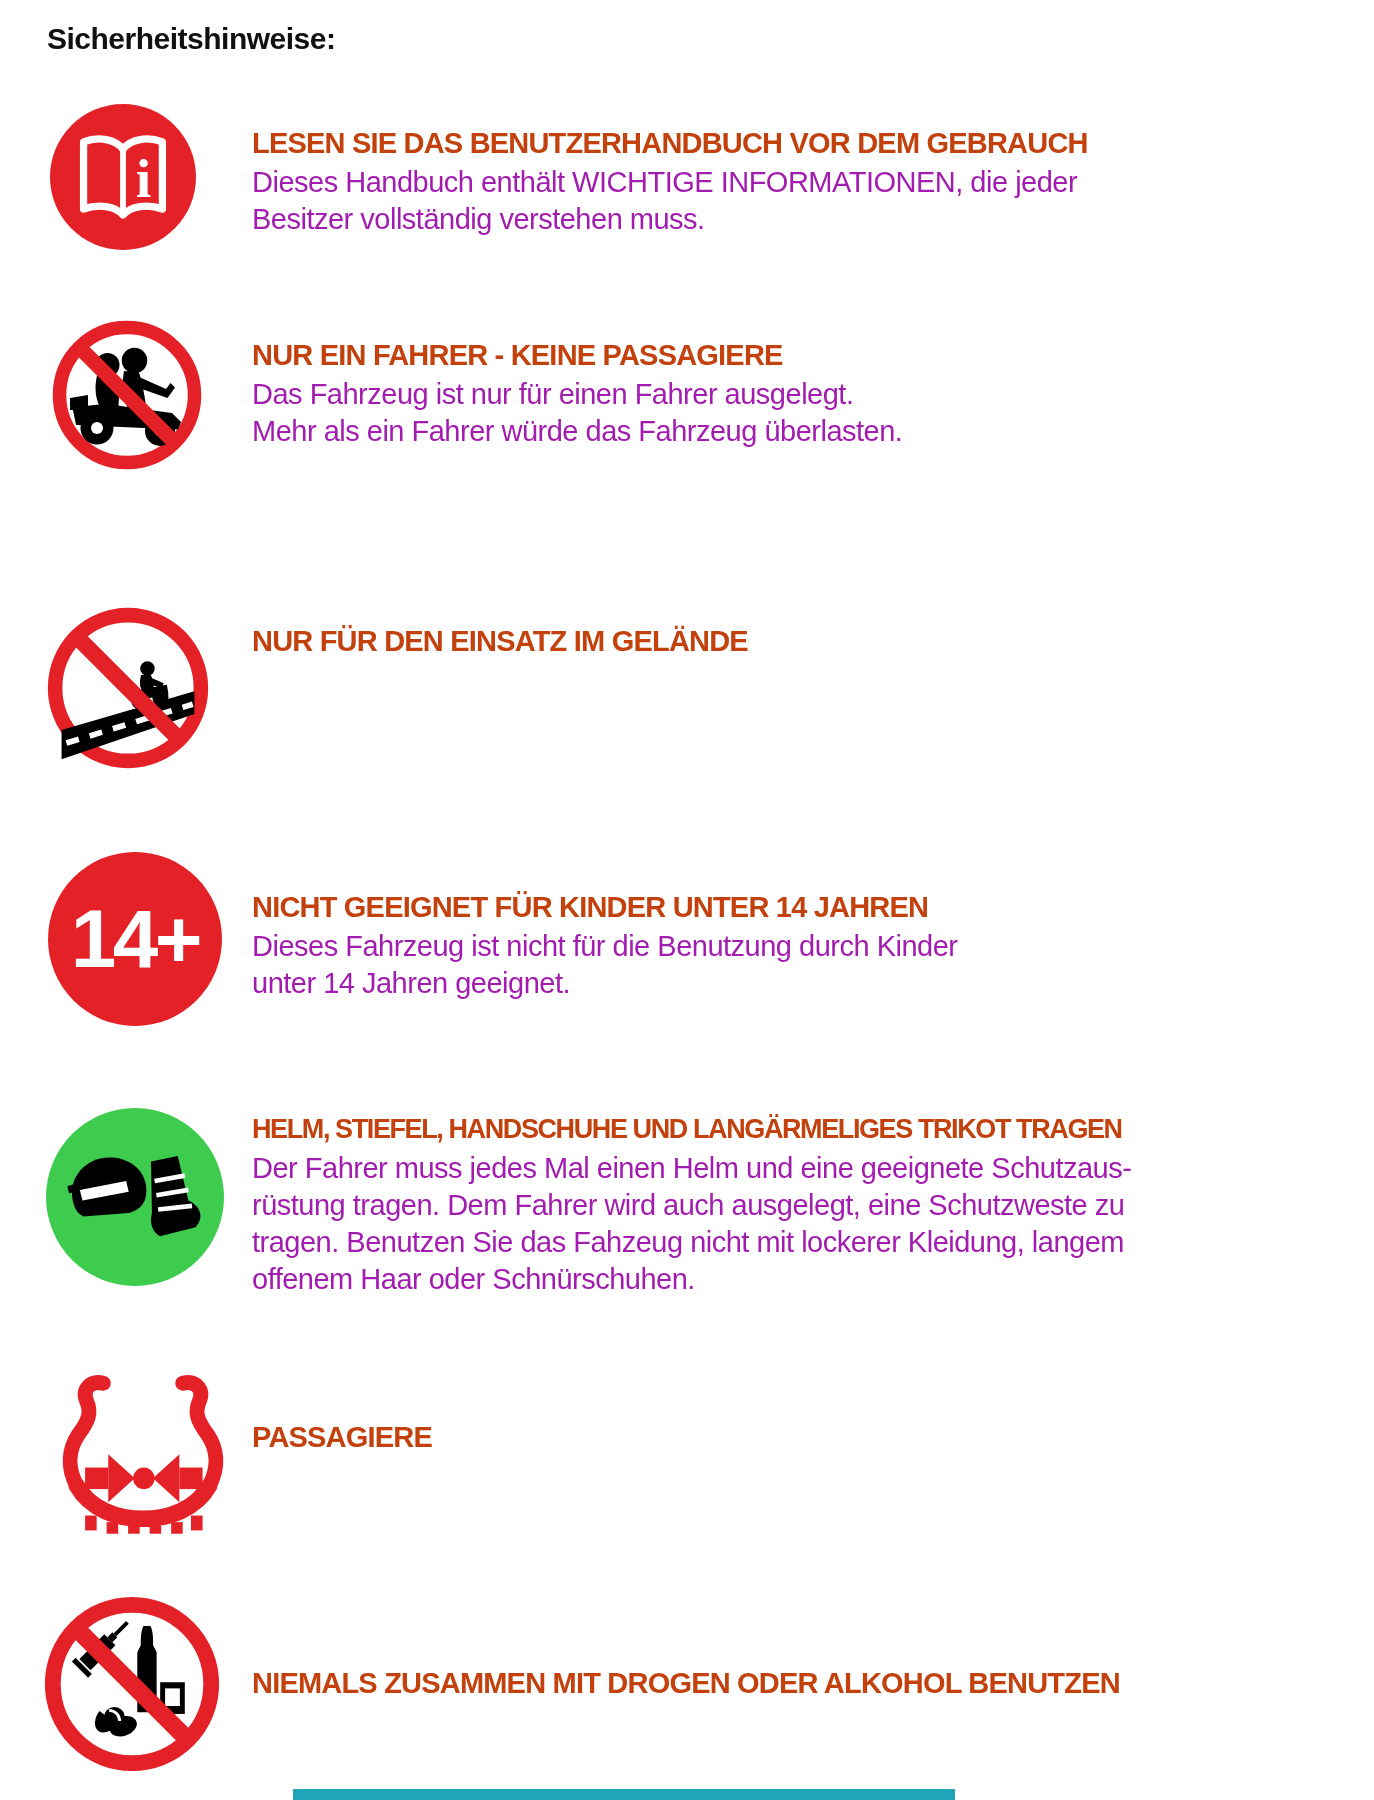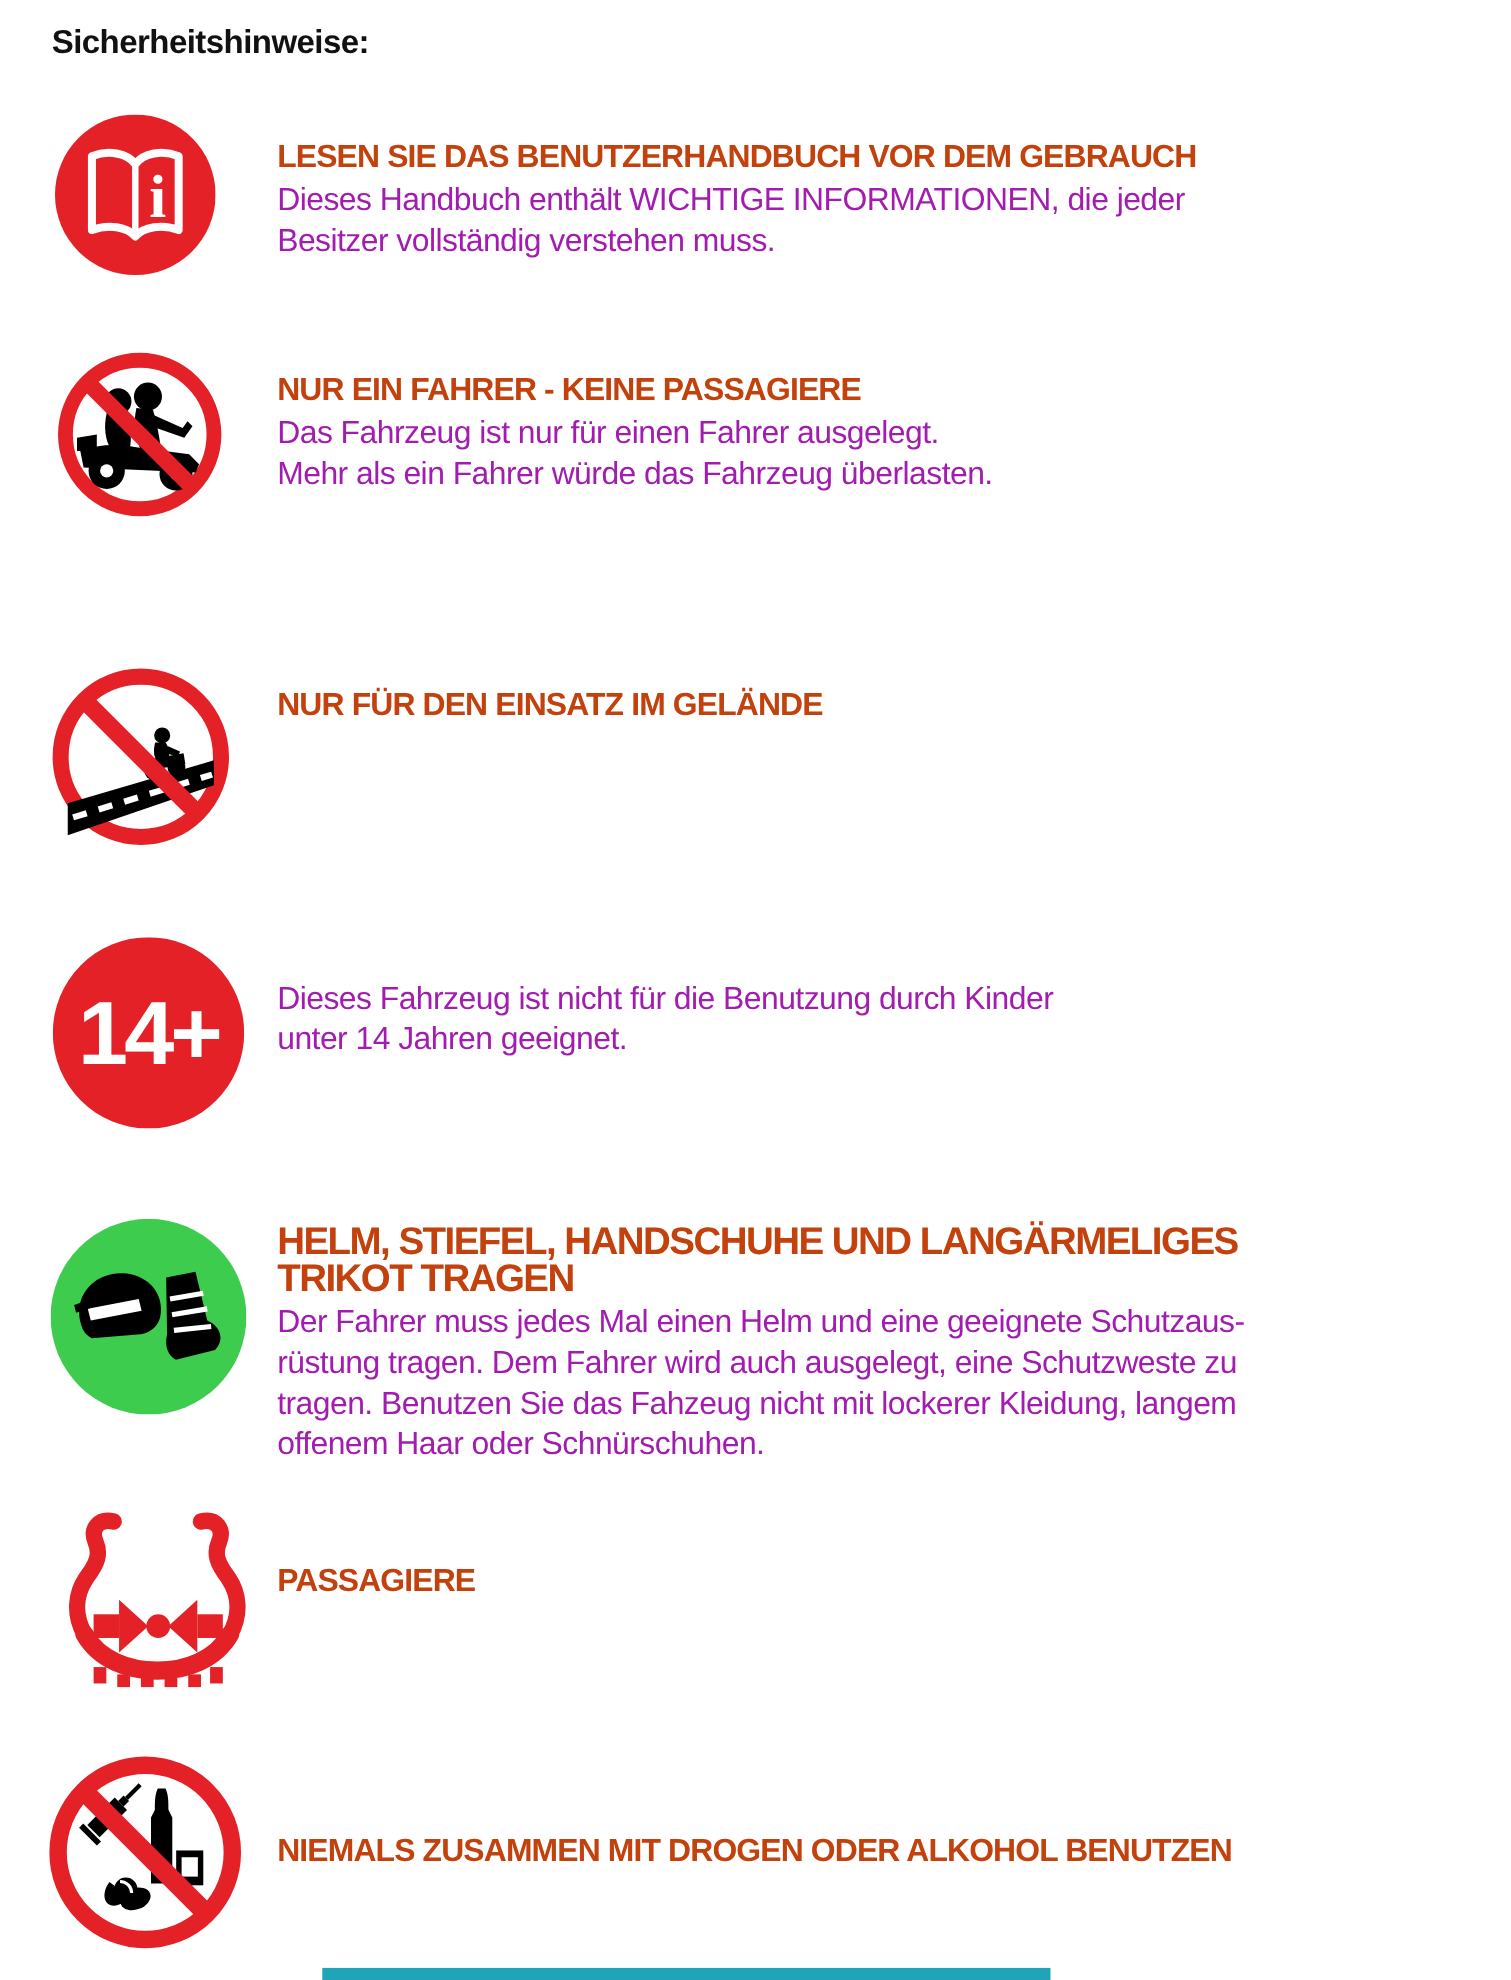--- a/index.html
+++ b/index.html
@@ -14,21 +14,21 @@
   .icon-wrap{position:absolute;}
   .icon-wrap svg{display:block;width:100%;height:100%;}
   .row-text{
     position:absolute;left:252px;width:1000px;
   }
   .heading{
     color:#c2410c;font-weight:bold;font-size:29px;line-height:34px;
     letter-spacing:-0.8px;margin:0 0 4px 0;
   }
   .heading.condensed{
-    font-size:35px;letter-spacing:-1.4px;
+    font-size:27px;letter-spacing:-1.4px;
   }
   .body-text{
     color:#a21caf;font-size:29px;line-height:37px;letter-spacing:-0.5px;
     white-space:pre-line;margin:0;
   }
   .footer-bar{
     position:absolute;left:293px;top:1789px;width:662px;height:11px;
     background:#20a5b8;
   }
 </style>
@@ -96,20 +96,21 @@
   <div class="heading">NUR FÜR DEN EINSATZ IM GELÄNDE</div>
 </div>
 
 <div class="icon-wrap" style="left:48px;top:852px;width:174px;height:174px;">
   <svg viewBox="0 0 100 100">
     <circle cx="50" cy="50" r="50" fill="#e42127"></circle>
     <text x="50" y="66" fill="#ffffff" font-size="47" font-weight="bold" font-family="Liberation Sans, sans-serif" text-anchor="middle" letter-spacing="-2">14+</text>
   </svg>
 </div>
 <div class="row-text" style="top:890px;">
+  <div class="heading">NICHT GEEIGNET FÜR KINDER UNTER 14 JAHREN</div>
   <div class="body-text">Dieses Fahrzeug ist nicht für die Benutzung durch Kinder
 unter 14 Jahren geeignet.</div>
 </div>
 
 <div class="icon-wrap" style="left:46px;top:1108px;width:178px;height:178px;">
   <svg viewBox="0 0 100 100">
     <circle cx="50" cy="50" r="50" fill="#3ecc4e"></circle>
     <g>
       <path d="M15 52 C12 37 25 26 39 28 C52 30 58 40 56 50 C55 55 51 58 46 59 L21 61 C17 59 16 56 15 52 Z" fill="#000000"></path>
       <path d="M19 46 L45 41 L46.5 47 L20.5 52 Z" fill="#ffffff"></path>

